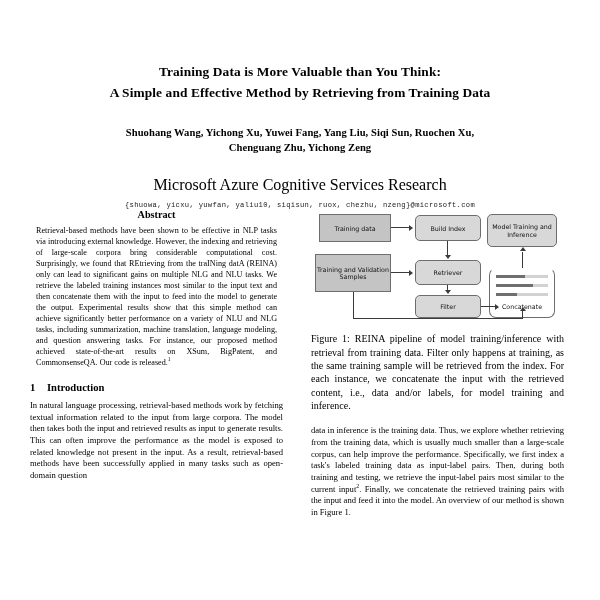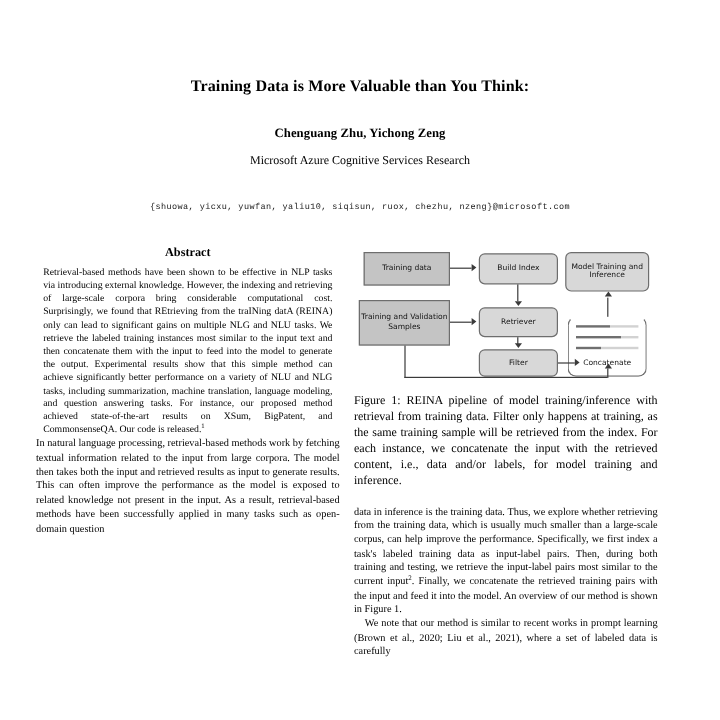--- a/index.html
+++ b/index.html
@@ -35,38 +35,38 @@
   }
   .title-line { display: block; }
   .authors {
     margin-top: 21px;
     font-size: 10.6px;
     font-weight: bold;
     line-height: 1.42;
     letter-spacing: 0.05px;
   }
   .affiliation {
-    margin-top: 9px;
-    font-size: 10px;
+    margin-top: 20px;
+    font-size: 16px;
     font-weight: normal;
     line-height: 1.3;
   }
   .emails {
-    margin-top: 28px;
+    margin-top: 6px;
     font-family: "Liberation Mono", monospace;
     font-size: 7.1px;
     letter-spacing: 0.35px;
     color: #1a1a1a;
   }
 
   .columns {
-    margin-top: 28px;
+    margin-top: 0;
     padding: 0 30px;
     display: flex;
-    gap: 12px;
+    gap: 28px;
     box-sizing: border-box;
   }
   .col {
     width: 253px;
     flex: 0 0 253px;
   }
 
   .abstract-head {
     text-align: center;
     font-size: 10.2px;
@@ -192,34 +192,37 @@
   }
 </style>
 </head>
 <body>
 
 <div class="page">
 
   <div class="header-block">
     <h1 class="title">
       <span class="title-line">Training Data is More Valuable than You Think:</span>
+      <span class="title-line">A Simple and Effective Method by Retrieving from Training Data</span>
     </h1>
     <div class="authors">
+      <div>Shuohang Wang, Yichong Xu, Yuwei Fang, Yang Liu, Siqi Sun, Ruochen Xu,</div>
       <div>Chenguang Zhu, Yichong Zeng</div>
     </div>
     <div class="affiliation">Microsoft Azure Cognitive Services Research</div>
     <div class="emails">{shuowa, yicxu, yuwfan, yaliu10, siqisun, ruox, chezhu, nzeng}@microsoft.com</div>
   </div>
 
   <div class="columns">
 
     <div class="col">
       <div class="abstract-head">Abstract</div>
       <p class="abstract-body"><span>Retrieval-based methods have been shown to be effective in NLP tasks via introducing external knowledge. However, the indexing and retrieving of large-scale corpora bring considerable computational cost. Surprisingly, we found that </span><b>RE</b><span>trieving from the tra</span><b>I</b><span>Ning dat</span><b>A (REINA)</b><span> only can lead to significant gains on multiple NLG and NLU tasks. We retrieve the labeled training instances most similar to the input text and then concatenate them with the input to feed into the model to generate the output. Experimental results show that this simple method can achieve significantly better performance on a variety of NLU and NLG tasks, including summarization, machine translation, language modeling, and question answering tasks. For instance, our proposed method achieved state-of-the-art results on XSum, BigPatent, and CommonsenseQA. Our code is released.</span><sup>1</sup></p>
 
+      <div class="section-head"><span class="section-num">1</span><span>Introduction</span></div>
 
       <p class="body-text">In natural language processing, retrieval-based methods work by fetching textual information related to the input from large corpora. The model then takes both the input and retrieved results as input to generate results. This can often improve the performance as the model is exposed to related knowledge not present in the input. As a result, retrieval-based methods have been successfully applied in many tasks such as open-domain question</p>
     </div>
 
     <div class="col">
 
       <div class="figure">
         <div class="diagram">
 
           <div class="dbox sq" style="left:8px; top:3px; width:72px; height:28px;">
@@ -276,18 +279,17 @@
           <div class="ln v" style="left:211px; top:100px; height:8px;"></div>
           <div class="arrow up" style="left:208.5px; top:96px;"></div>
 
         </div>
 
         <p class="fig-caption">Figure 1: REINA pipeline of model training/inference with retrieval from training data. Filter only happens at training, as the same training sample will be retrieved from the index. For each instance, we concatenate the input with the retrieved content, i.e., data and/or labels, for model training and inference.</p>
       </div>
 
       <div class="right-body">
         <p class="body-text"><span>data in inference is the training data. Thus, we explore whether retrieving from the training data, which is usually much smaller than a large-scale corpus, can help improve the performance. Specifically, we first index a task's labeled training data as input-label pairs. Then, during both training and testing, we retrieve the input-label pairs most similar to the current input</span><sup>2</sup><span>. Finally, we concatenate the retrieved training pairs with the input and feed it into the model. An overview of our method is shown in Figure 1.</span></p>
-        <p class="body-text indent">We note that our method is similar to recent works in prompt learning (Brown et al., 2020; Liu et al., 2021), where a set of labeled data is carefully</p>
       </div>
 
     </div>
   </div>
 </div>
 
 </body></html>

